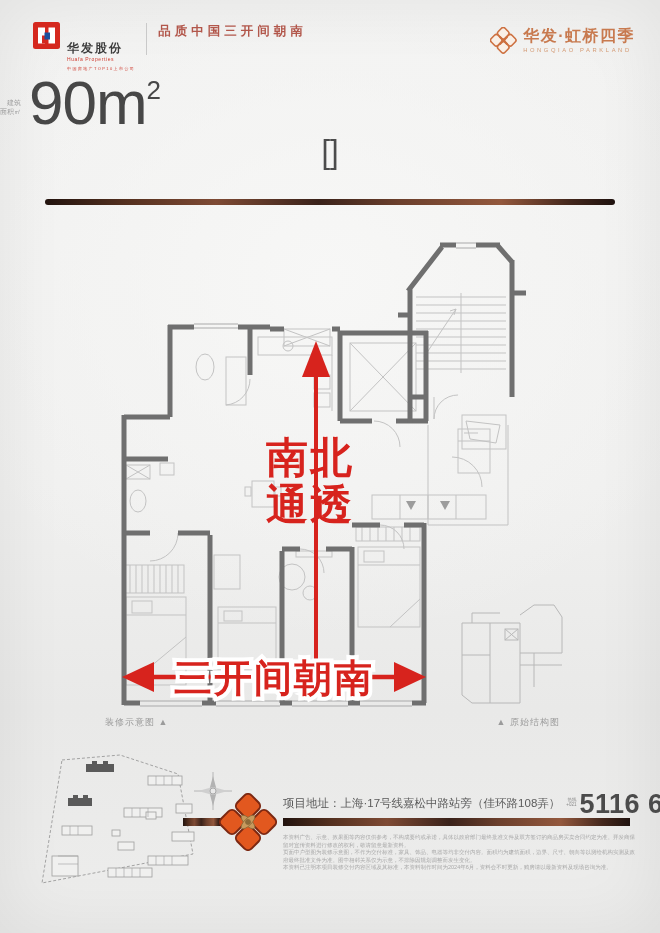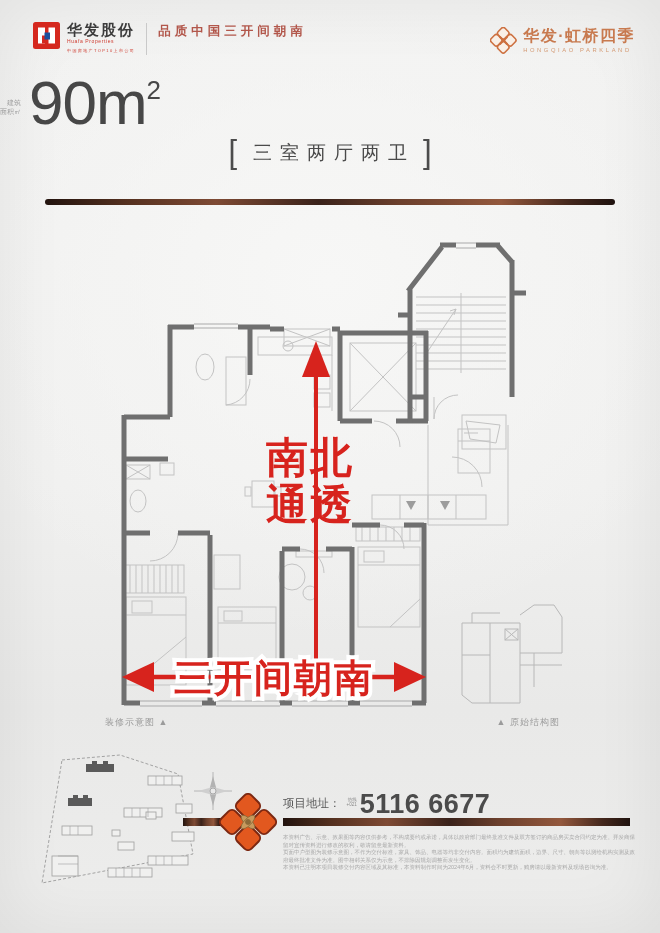--- a/index.html
+++ b/index.html
@@ -8,21 +8,21 @@
     background:
       radial-gradient(ellipse 90% 55% at 50% 30%, #f7f7f6 0%, rgba(247,247,246,0) 70%),
       linear-gradient(180deg,#f2f2f1 0%,#f0f0ef 52%,#e9e9e8 76%,#ededec 100%);
     box-shadow:inset 0 0 70px rgba(0,0,0,0.07);
     font-family:"Liberation Sans","DejaVu Sans",sans-serif;
   }
   
   .hdr-left{position:absolute;left:33px;top:22px;display:flex;align-items:flex-start;}
   .logo-mark{width:27px;height:27px;margin-right:7px;}
   .hdr-left-col{display:flex;flex-direction:column;}
-  .brand-name{font-size:15px;font-weight:bold;color:#3c3c3c;letter-spacing:2px;line-height:16px;}
+  .brand-name{font-size:12px;font-weight:bold;color:#3c3c3c;letter-spacing:2px;line-height:16px;margin-top:18px;}
   .brand-en{font-size:5px;color:#cf3a2e;letter-spacing:0.6px;line-height:7px;}
   .brand-sub{font-size:4px;color:#cf3a2e;letter-spacing:1.4px;line-height:6px;margin-top:3px;}
   .hdr-div{width:1px;height:32px;background:#c9c9c9;margin:1px 11px 0 11px;}
   .slogan{display:flex;justify-content:center;padding-top:1px;}
   .slogan div{font-size:12.5px;color:#b2574b;letter-spacing:4px;line-height:17px;font-weight:bold;}
   .hdr-right{position:absolute;right:25px;top:27px;display:flex;align-items:flex-start;}
   .flower-sm{width:27px;height:27px;margin-right:6px;}
   .hdr-right-col{display:flex;flex-direction:column;}
   .proj-name{font-size:16px;color:#c87a4f;letter-spacing:1.5px;line-height:18px;font-weight:bold;}
   .proj-en{font-size:5.8px;color:#d49a74;letter-spacing:2.6px;line-height:8px;margin-top:1px;}
@@ -100,21 +100,20 @@
     <div class="area-row">
       <div class="area-label">
         <div>建筑</div>
         <div>面积㎡</div>
       </div>
       <div class="area-value">90m</div>
       <div class="area-sup">2</div>
     </div>
     <div class="bracket-row">
       <span class="bracket">[</span>
-      <span class="layout-text">三室两厅两卫</span>
       <span class="bracket">]</span>
     </div>
   </div>
 
   <div class="bar-top copper"></div>
 
   <svg class="plan" width="660" height="505" viewBox="0 0 660 505">
 
     <g stroke="#c3c3c3" stroke-width="1" fill="none">
 
@@ -286,20 +285,21 @@
     </g>
     <g fill="#c79a5e" stroke="#8a6a3a" stroke-width="0.8">
       <ellipse cx="29" cy="29" rx="9" ry="3.5" transform="rotate(45 29 29)"></ellipse>
       <ellipse cx="29" cy="29" rx="9" ry="3.5" transform="rotate(135 29 29)"></ellipse>
       <circle cx="29" cy="29" r="2.5" fill="#8a6a3a"></circle>
     </g>
   </svg>
 
   <div class="addr-row">
     <div class="addr-label">项目地址：</div>
+    <div class="addr-text">上海·17号线嘉松中路站旁（佳环路108弄）</div>
     <div class="hotline-col">
       <div>热线</div>
       <div>+021</div>
     </div>
     <div class="phone">5116 6677</div>
   </div>
 
   <div class="disclaimer">
     <div>本资料广告、示意、效果图等内容仅供参考，不构成要约或承诺，具体以政府部门最终批准文件及双方签订的商品房买卖合同约定为准。开发商保留对宣传资料进行修改的权利，敬请留意最新资料。</div>
     <div>页面中户型图为装修示意图，不作为交付标准，家具、饰品、电器等均非交付内容。面积均为建筑面积，边界、尺寸、朝向等以测绘机构实测及政府最终批准文件为准。图中相邻关系仅为示意，不排除因规划调整而发生变化。</div>

